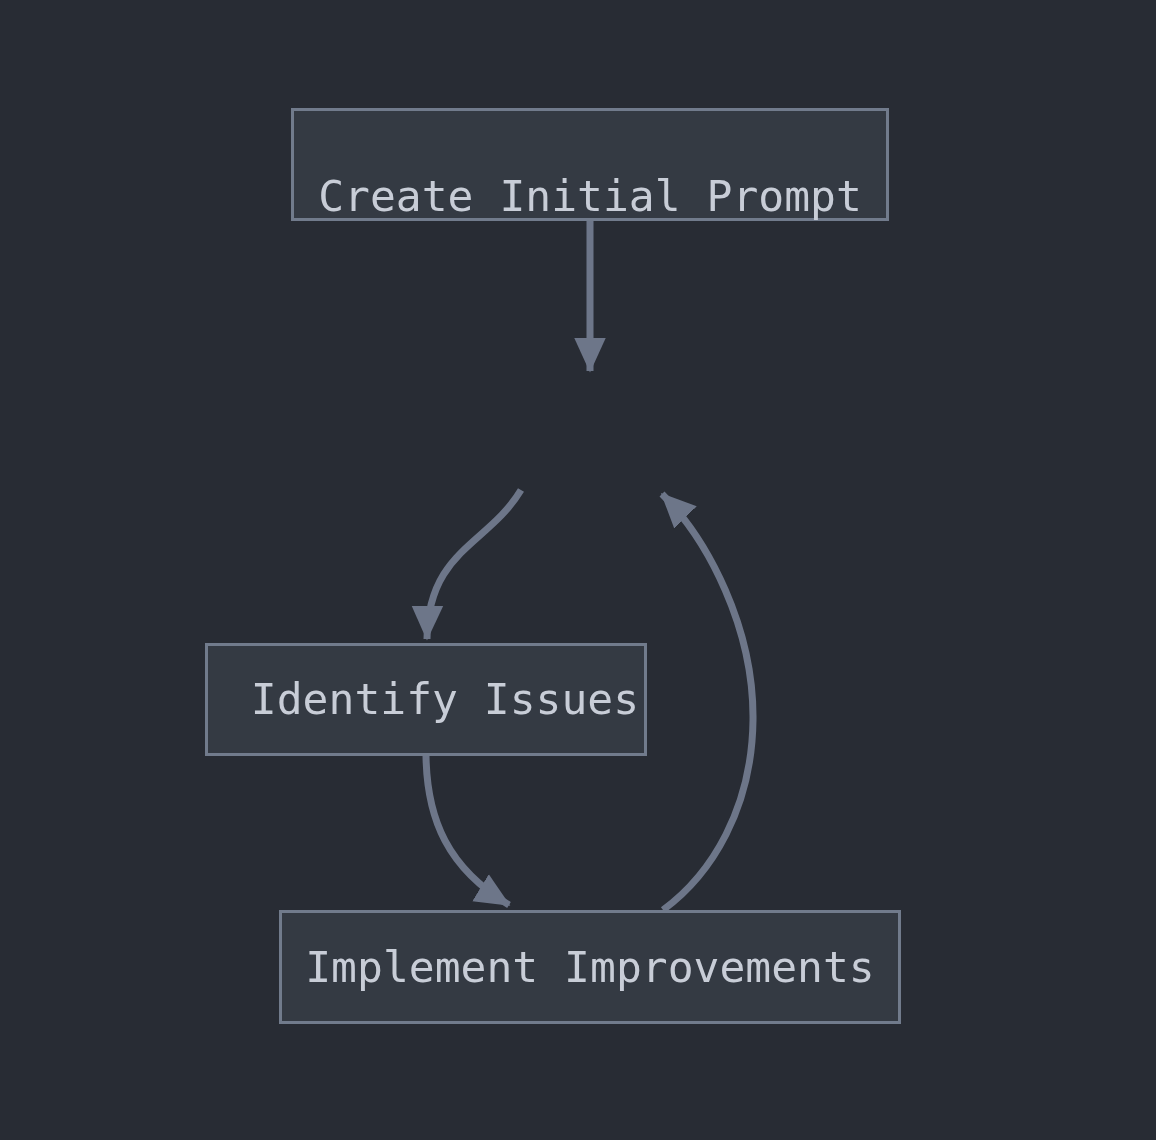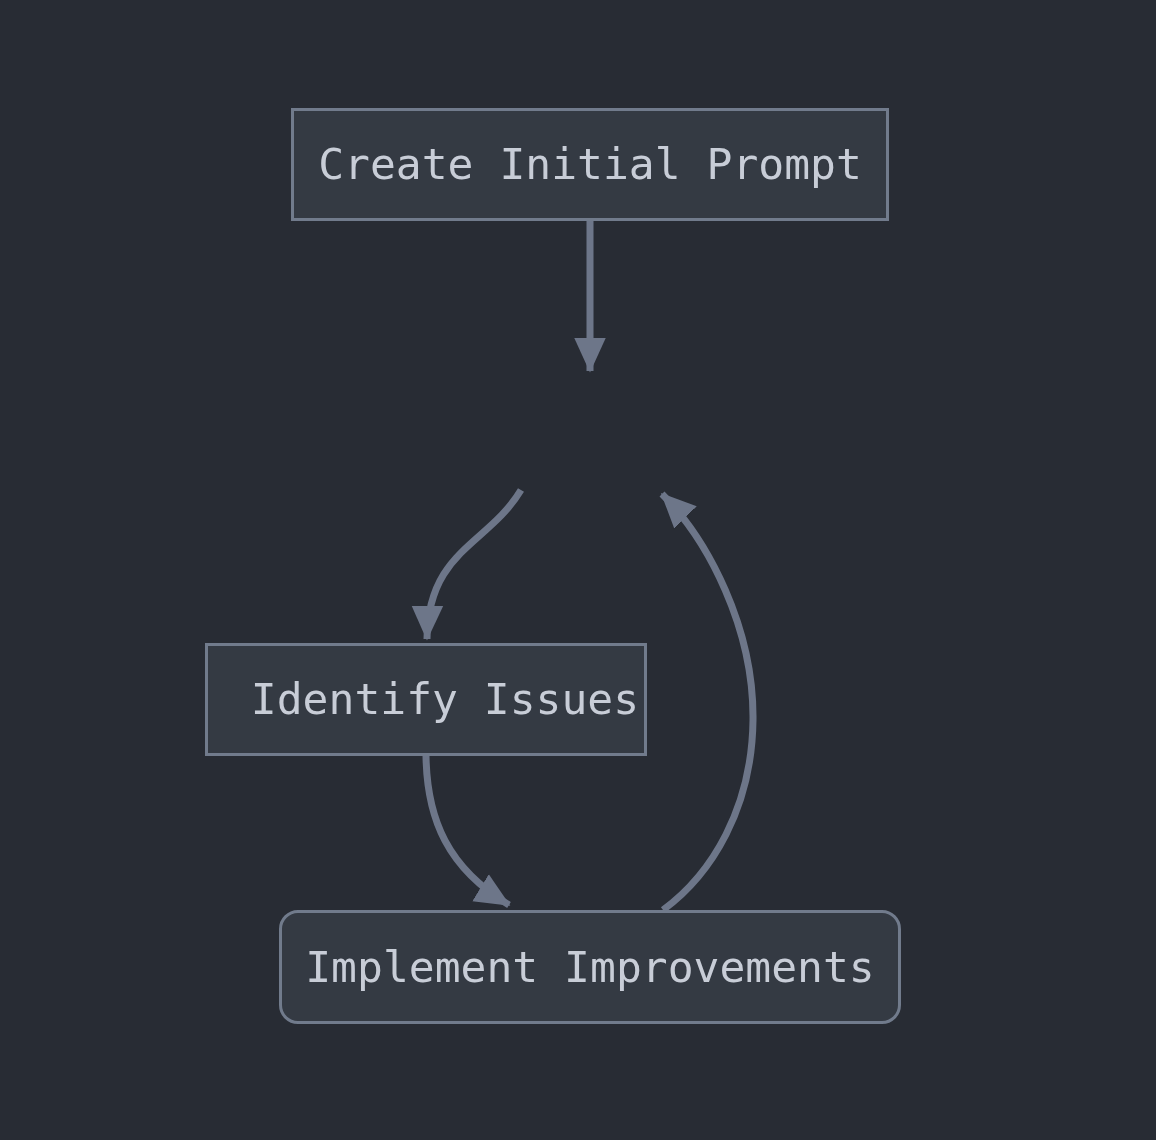--- a/index.html
+++ b/index.html
@@ -32,24 +32,24 @@
     font-size: 43px;
     line-height: 1;
     display: flex;
     align-items: center;
     justify-content: center;
     white-space: nowrap;
   }
   .node span {
     display: block;
   }
-  #node-create    { left: 291px; top: 108px; width: 598px; height: 113px; }
+  #node-create    { left: 291px; top: 108px; width: 598px; height: 113px; align-items: flex-end; }
   #node-test      { left: 422px; top: 375px; width: 336px; height: 114px; }
   #node-identify  { left: 205px; top: 643px; width: 442px; height: 113px; padding-left: 38px; }
-  #node-implement { left: 279px; top: 910px; width: 622px; height: 114px; border-radius: 19px; }
+  #node-implement { left: 279px; top: 910px; width: 622px; height: 114px; }
 </style>
 </head>
 <body>
 
 <div class="canvas">
 
   <svg class="edge-layer" width="1156" height="1140" viewBox="0 0 1156 1140" xmlns="http://www.w3.org/2000/svg">
     <defs>
       <marker id="arrowhead" viewBox="0 0 12 12" refX="10.5" refY="6" markerWidth="38" markerHeight="38" markerUnits="userSpaceOnUse" orient="auto">
         <path d="M 0 1 L 11 6 L 0 11 z" fill="#6d7689"></path>

